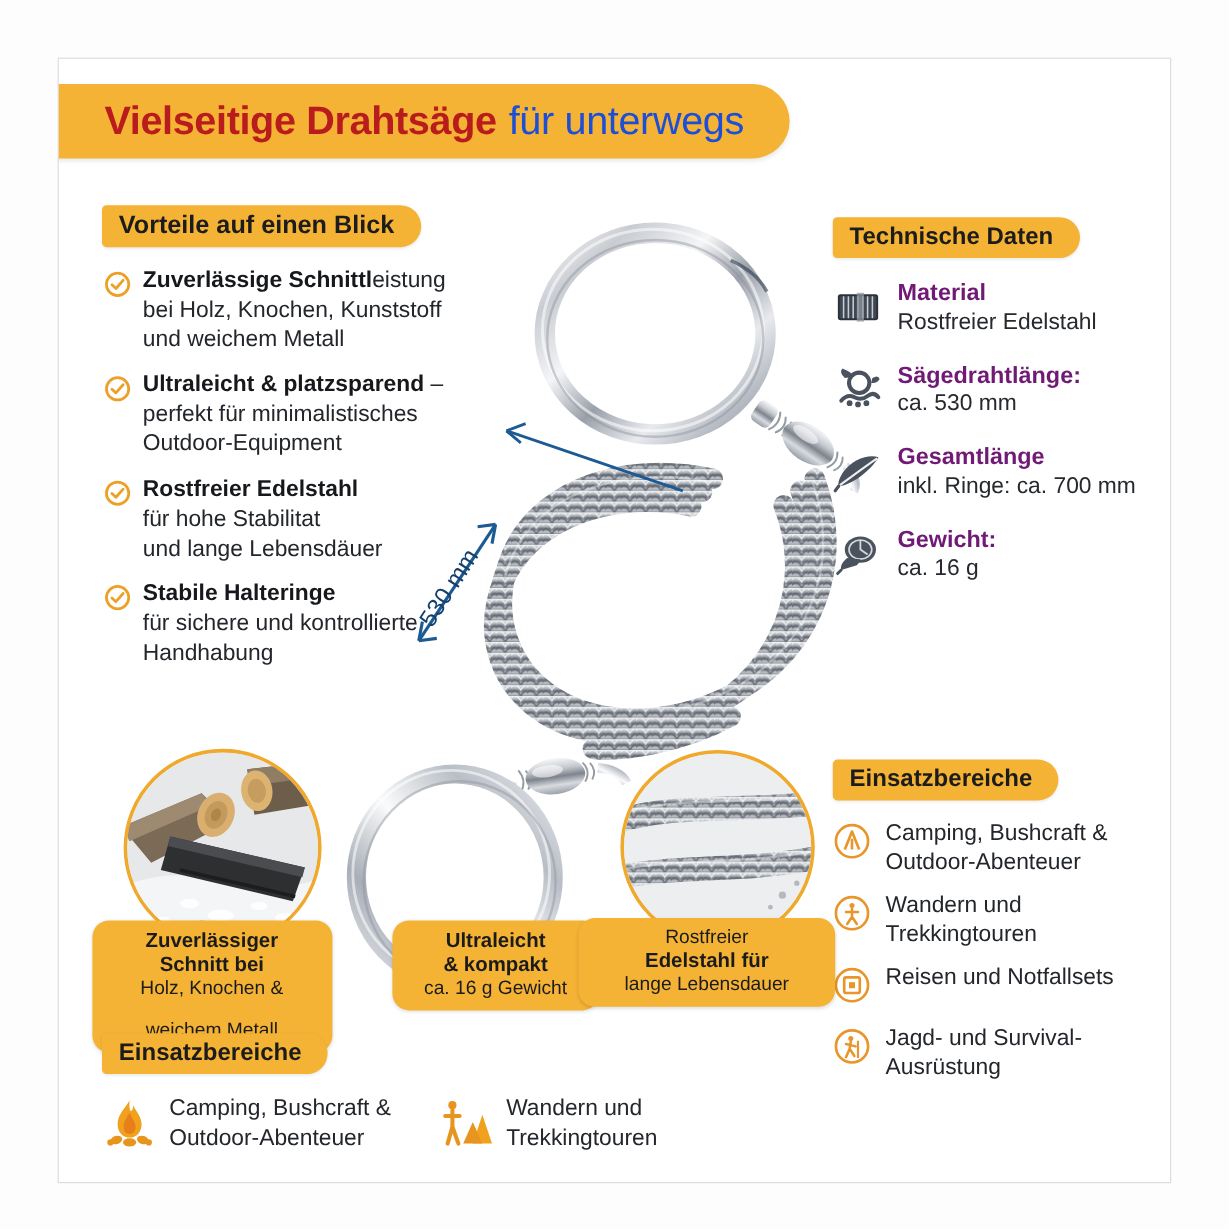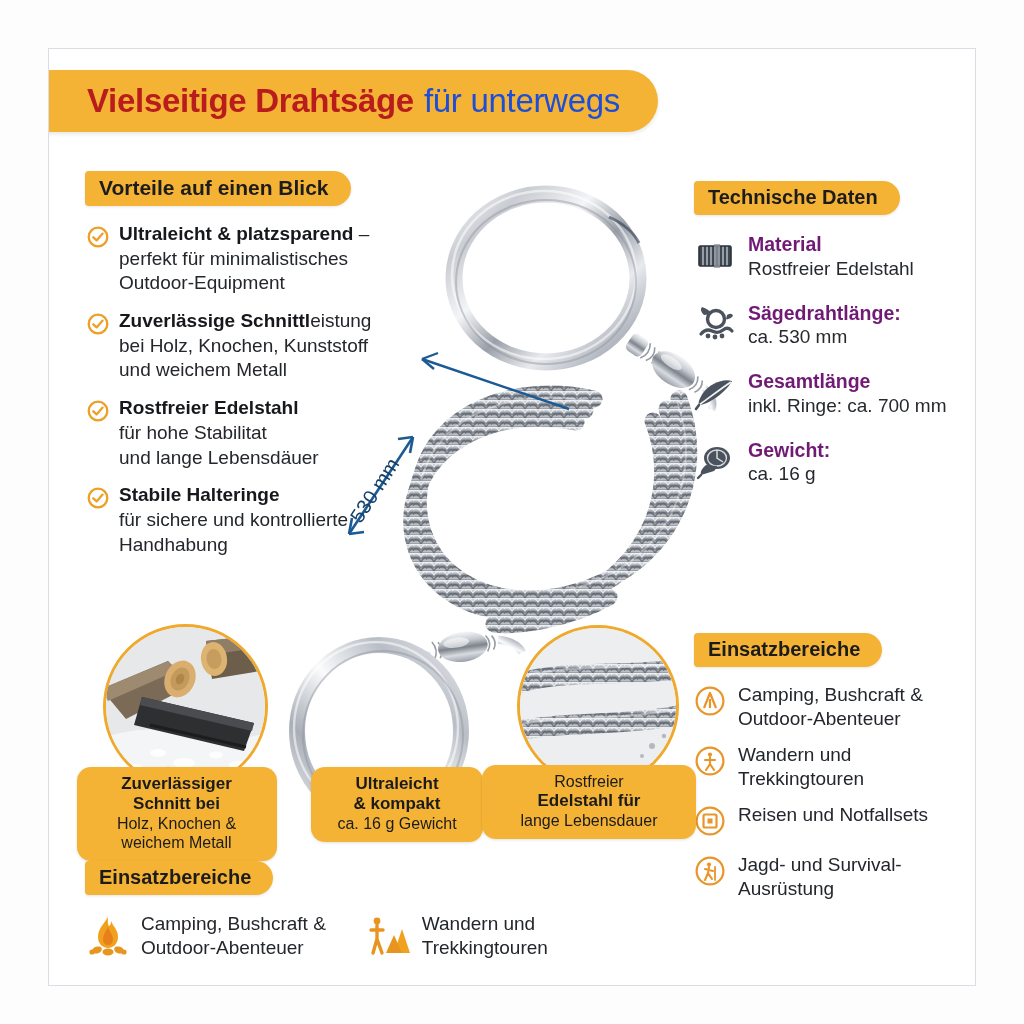--- a/index.html
+++ b/index.html
@@ -107,21 +107,21 @@
     background: #f5b335;
     border-radius: 14px;
     text-align: center;
     padding: 7px 13px 9px;
     color: #1b1b1b;
     box-shadow: 0 1px 3px rgba(0,0,0,.12);
   }
   .cap-l1 { font-size: 17px; font-weight: bold; line-height: 1.18; }
   .cap-l2 { font-size: 17px; font-weight: bold; line-height: 1.18; }
   .cap-l3 { font-size: 16px; font-weight: 400; line-height: 1.2; }
-  .cap-l4 { font-size: 16px; font-weight: 400; line-height: 1.2; }
+  .cap-l4 { font-size: 16px; font-weight: 400; line-height: 1.2; margin-top: 16px; }
 
   
   .dim-label {
     position: absolute;
     font-size: 20px; font-weight: 500; color: #15406b;
     transform: rotate(-57deg); transform-origin: left bottom;
     white-space: nowrap;
   }
   .product-svg { position: absolute; left: 0; top: 0; }
 </style>
@@ -249,37 +249,37 @@
       <div class="pill">Vorteile auf einen Blick</div>
 
       <div class="benefit-row">
         <span class="check-icon">
           <svg width="22" height="22" viewBox="0 0 22 22">
             <circle cx="11" cy="11" r="9.3" fill="none" stroke="#eda027" stroke-width="2.3"></circle>
             <path d="M6.3 11.3 L9.6 14.4 L15.6 7.6" fill="none" stroke="#eda027" stroke-width="2.3" stroke-linecap="round" stroke-linejoin="round"></path>
           </svg>
         </span>
         <span class="benefit-text">
-          <b>Ultraleicht &amp; platzsparend</b><span> –</span><br>
-          <span>perfekt für minimalistisches</span><br>
-          <span>Outdoor-Equipment</span>
+          <b>Zuverlässige Schnittl</b><span>eistung</span><br>
+          <span>bei Holz, Knochen, Kunststoff</span><br>
+          <span>und weichem Metall</span>
         </span>
       </div>
 
       <div class="benefit-row">
         <span class="check-icon">
           <svg width="22" height="22" viewBox="0 0 22 22">
             <circle cx="11" cy="11" r="9.3" fill="none" stroke="#eda027" stroke-width="2.3"></circle>
             <path d="M6.3 11.3 L9.6 14.4 L15.6 7.6" fill="none" stroke="#eda027" stroke-width="2.3" stroke-linecap="round" stroke-linejoin="round"></path>
           </svg>
         </span>
         <span class="benefit-text">
-          <b>Zuverlässige Schnittl</b><span>eistung</span><br>
-          <span>bei Holz, Knochen, Kunststoff</span><br>
-          <span>und weichem Metall</span>
+          <b>Ultraleicht &amp; platzsparend</b><span> –</span><br>
+          <span>perfekt für minimalistisches</span><br>
+          <span>Outdoor-Equipment</span>
         </span>
       </div>
 
       <div class="benefit-row">
         <span class="check-icon">
           <svg width="22" height="22" viewBox="0 0 22 22">
             <circle cx="11" cy="11" r="9.3" fill="none" stroke="#eda027" stroke-width="2.3"></circle>
             <path d="M6.3 11.3 L9.6 14.4 L15.6 7.6" fill="none" stroke="#eda027" stroke-width="2.3" stroke-linecap="round" stroke-linejoin="round"></path>
           </svg>
         </span>
@@ -484,21 +484,21 @@
       </div>
       <div class="badge-cap" style="top:143px; width:200px;">
         <div class="cap-l1">Zuverlässiger</div>
         <div class="cap-l2">Schnitt bei</div>
         <div class="cap-l3">Holz, Knochen &amp;</div>
         <div class="cap-l4">weichem Metall</div>
       </div>
     </div>
 
     <div class="badge" style="left:262px; top:718px;">
-      <div class="badge-cap" style="position:relative; left:0; transform:none; width:172px;">
+      <div class="badge-cap" style="position:relative; left:16px; transform:none; width:172px;">
         <div class="cap-l1">Ultraleicht</div>
         <div class="cap-l2">&amp; kompakt</div>
         <div class="cap-l3">ca. 16 g Gewicht</div>
       </div>
     </div>
 
     <div class="badge" style="left:450px; top:576px;">
       <div class="badge-circle" style="width:162px; height:162px; margin-left:18px;">
         <svg width="162" height="162" viewBox="0 0 162 162">
           <rect width="162" height="162" fill="#eceef0"></rect>

